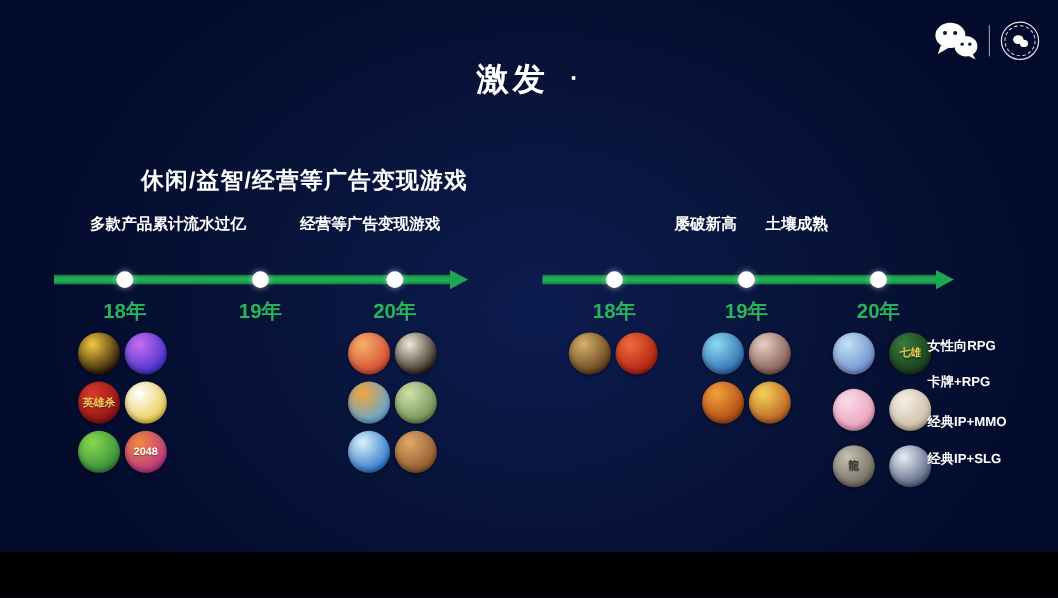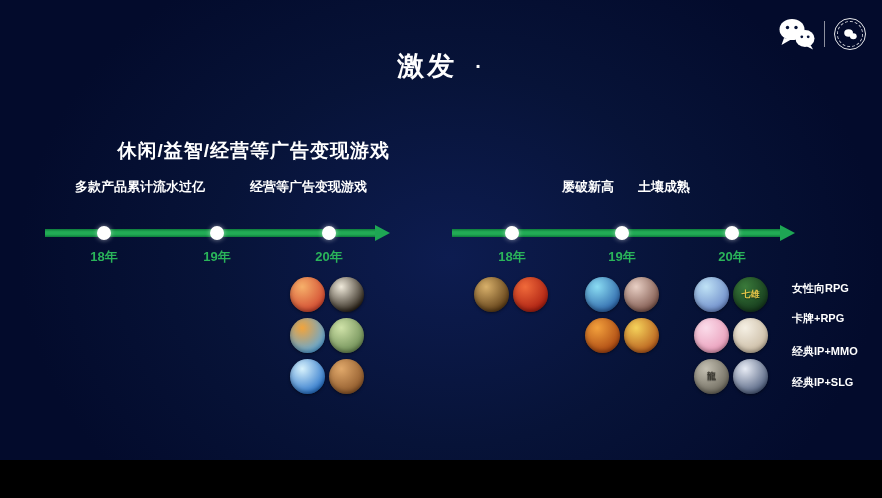--- a/index.html
+++ b/index.html
@@ -32,30 +32,30 @@
   
   .timeline{position:absolute;top:225px;left:0;width:100%;height:42px;}
   .tl-bar{position:absolute;top:4px;left:0;height:8px;
           background:linear-gradient(180deg,#0d7c3c 0%,#22ab55 35%,#22ab55 65%,#0d7c3c 100%);}
   .col-left .tl-bar{width:330px;} .col-right .tl-bar{width:328px;}
   .tl-arrow{position:absolute;top:0;width:0;height:0;border-top:8px solid transparent;
             border-bottom:8px solid transparent;border-left:15px solid #1ea654;}
   .col-left .tl-arrow{left:330px;} .col-right .tl-arrow{left:328px;}
   .tl-dot{position:absolute;top:1px;width:14px;height:14px;margin-left:-7px;border-radius:50%;background:#fff;
           box-shadow:0 0 5px rgba(255,255,255,.55);}
-  .tl-year{position:absolute;top:23px;transform:translateX(-50%);color:#2ab45a;font-size:13px;font-weight:bold;white-space:nowrap;}
+  .tl-year{position:absolute;top:23px;transform:translateX(-50%);color:#2ab45a;font-size:17px;font-weight:bold;white-space:nowrap;}
   
   .icon-grid{position:absolute;top:277px;display:grid;grid-template-columns:35px 35px;gap:6px 4px;}
   .g-l1{left:20px;} .g-l2{left:135px;} .g-l3{left:245px;}
-  .g-r1{left:22px;} .g-r2{left:133px;} .g-r3{left:242px;}
+  .g-r1{left:22px;} .g-r2{left:133px;} .g-r3{left:242px;gap:12px;}
   .game-icon{width:35px;height:35px;border-radius:50%;display:flex;align-items:center;justify-content:center;
              font-size:9px;font-weight:bold;text-align:center;line-height:1;overflow:hidden;
              box-shadow:inset 0 -2px 4px rgba(0,0,0,.35), 0 1px 3px rgba(0,0,0,.5);}
   
-  .cat{position:absolute;left:340px;font-size:11px;font-weight:bold;white-space:nowrap;color:#fff;}
+  .cat{position:absolute;left:321px;font-size:11px;font-weight:bold;white-space:nowrap;color:#fff;}
   .cat1{top:281px;} .cat2{top:311px;} .cat3{top:344px;} .cat4{top:375px;}
 </style>
 </head>
 <body>
 
 <div class="slide">
 
   <div class="logos">
     <svg width="36" height="32" viewBox="0 0 36 32">
       <ellipse cx="13" cy="11.5" rx="12.5" ry="10.5" fill="#fff"></ellipse>
@@ -90,20 +90,28 @@
       <div class="tl-bar"></div>
       <div class="tl-arrow"></div>
       <div class="tl-dot" style="left:59px"></div>
       <div class="tl-dot" style="left:172px"></div>
       <div class="tl-dot" style="left:284px"></div>
       <span class="tl-year" style="left:59px">18年</span>
       <span class="tl-year" style="left:172px">19年</span>
       <span class="tl-year" style="left:284px">20年</span>
     </div>
 
+    <div class="icon-grid g-l1">
+        <span class="game-icon" style="background: radial-gradient(circle at 35% 28%, rgb(245, 200, 63) 0%, rgb(32, 17, 4) 80%);"></span>
+        <span class="game-icon" style="background: radial-gradient(circle at 35% 28%, rgb(200, 108, 240) 0%, rgb(60, 46, 200) 80%);"></span>
+        <span class="game-icon" style="background: radial-gradient(circle at 35% 28%, rgb(216, 58, 42) 0%, rgb(138, 15, 20) 80%); color: rgb(245, 208, 90); text-shadow: rgba(0, 0, 0, 0.45) 0px 1px 1px;">英雄杀</span>
+        <span class="game-icon" style="background: radial-gradient(circle at 35% 28%, rgb(255, 255, 255) 0%, rgb(232, 200, 74) 80%);"></span>
+        <span class="game-icon" style="background: radial-gradient(circle at 35% 28%, rgb(138, 216, 78) 0%, rgb(46, 138, 58) 80%);"></span>
+        <span class="game-icon" style="background: radial-gradient(circle at 35% 28%, rgb(240, 138, 60) 0%, rgb(184, 48, 138) 80%); color: rgb(255, 255, 255); text-shadow: rgba(0, 0, 0, 0.45) 0px 1px 1px;">2048</span>
+      </div>
     <div class="icon-grid g-l3">
         <span class="game-icon" style="background: radial-gradient(circle at 35% 28%, rgb(246, 176, 106) 0%, rgb(208, 69, 46) 80%);"></span>
         <span class="game-icon" style="background: radial-gradient(circle at 35% 28%, rgb(239, 233, 218) 0%, rgb(36, 28, 18) 80%);"></span>
         <span class="game-icon" style="background: radial-gradient(circle at 35% 28%, rgb(242, 164, 60) 0%, rgb(88, 168, 224) 80%);"></span>
         <span class="game-icon" style="background: radial-gradient(circle at 35% 28%, rgb(207, 226, 168) 0%, rgb(106, 138, 82) 80%);"></span>
         <span class="game-icon" style="background: radial-gradient(circle at 35% 28%, rgb(216, 242, 252) 0%, rgb(36, 112, 200) 80%);"></span>
         <span class="game-icon" style="background: radial-gradient(circle at 35% 28%, rgb(224, 168, 106) 0%, rgb(138, 85, 40) 80%);"></span>
       </div>
   </section>
 

